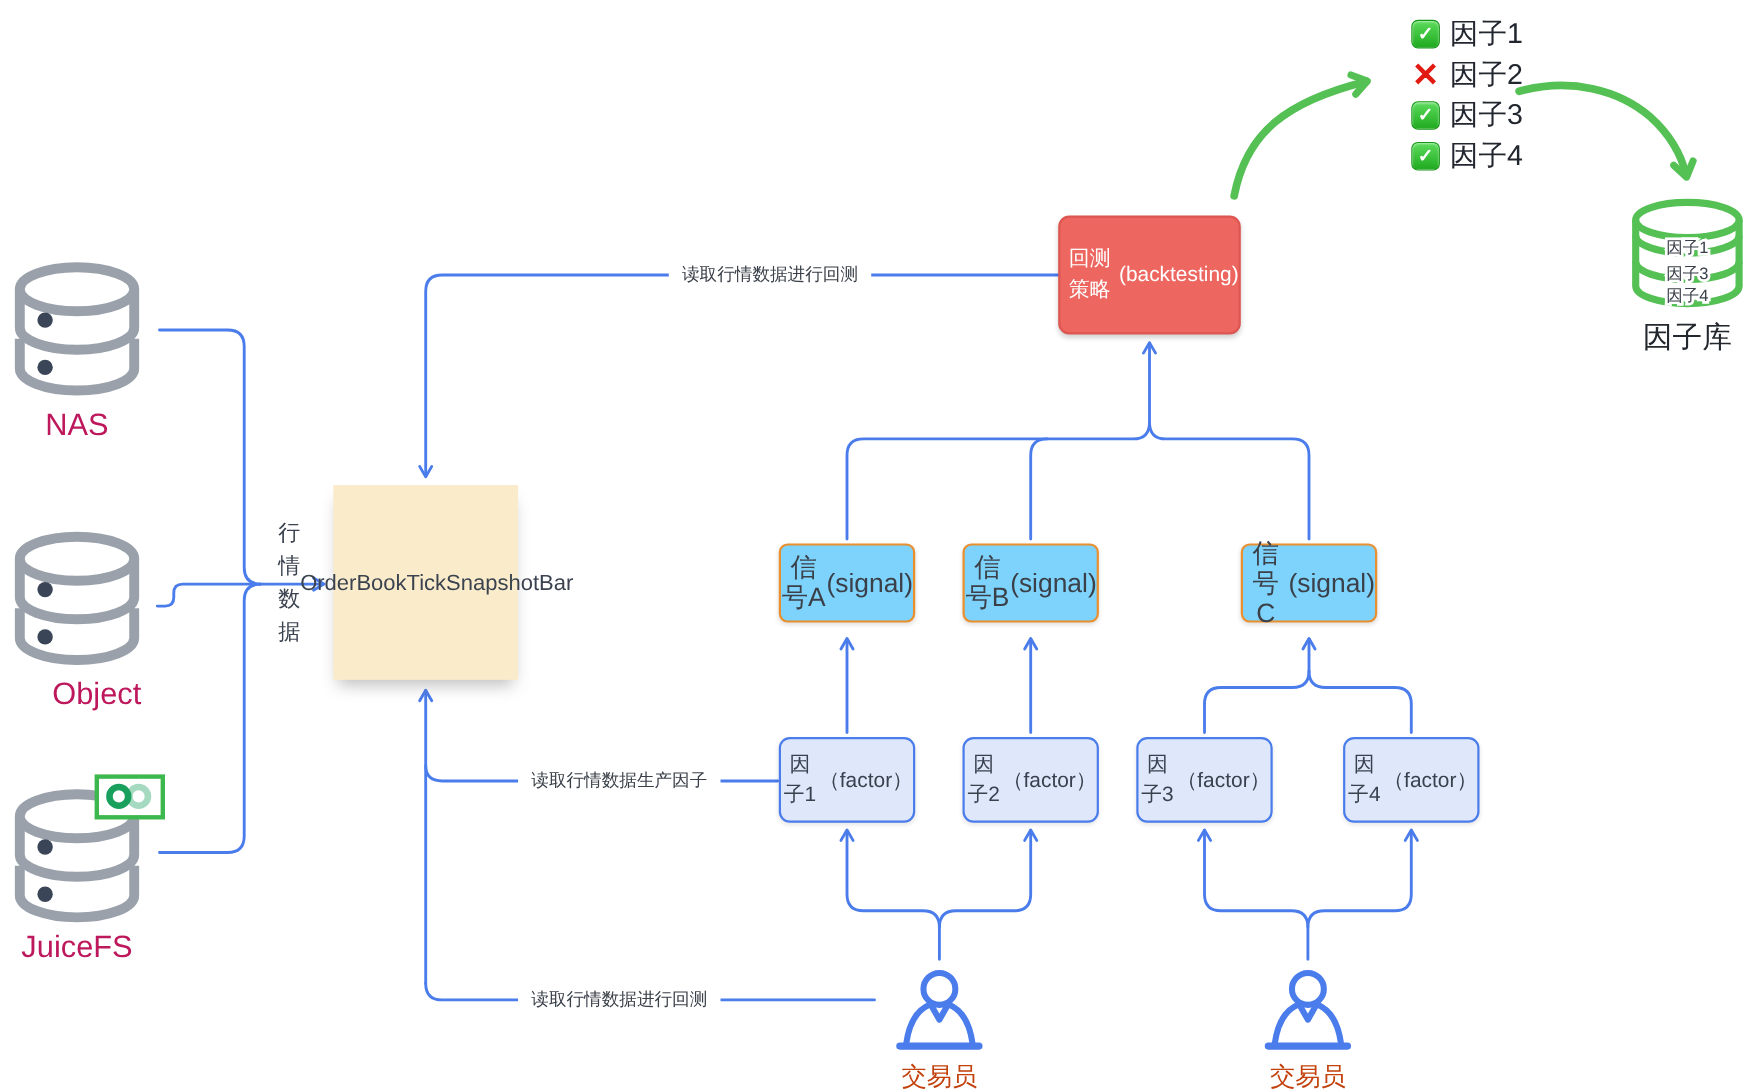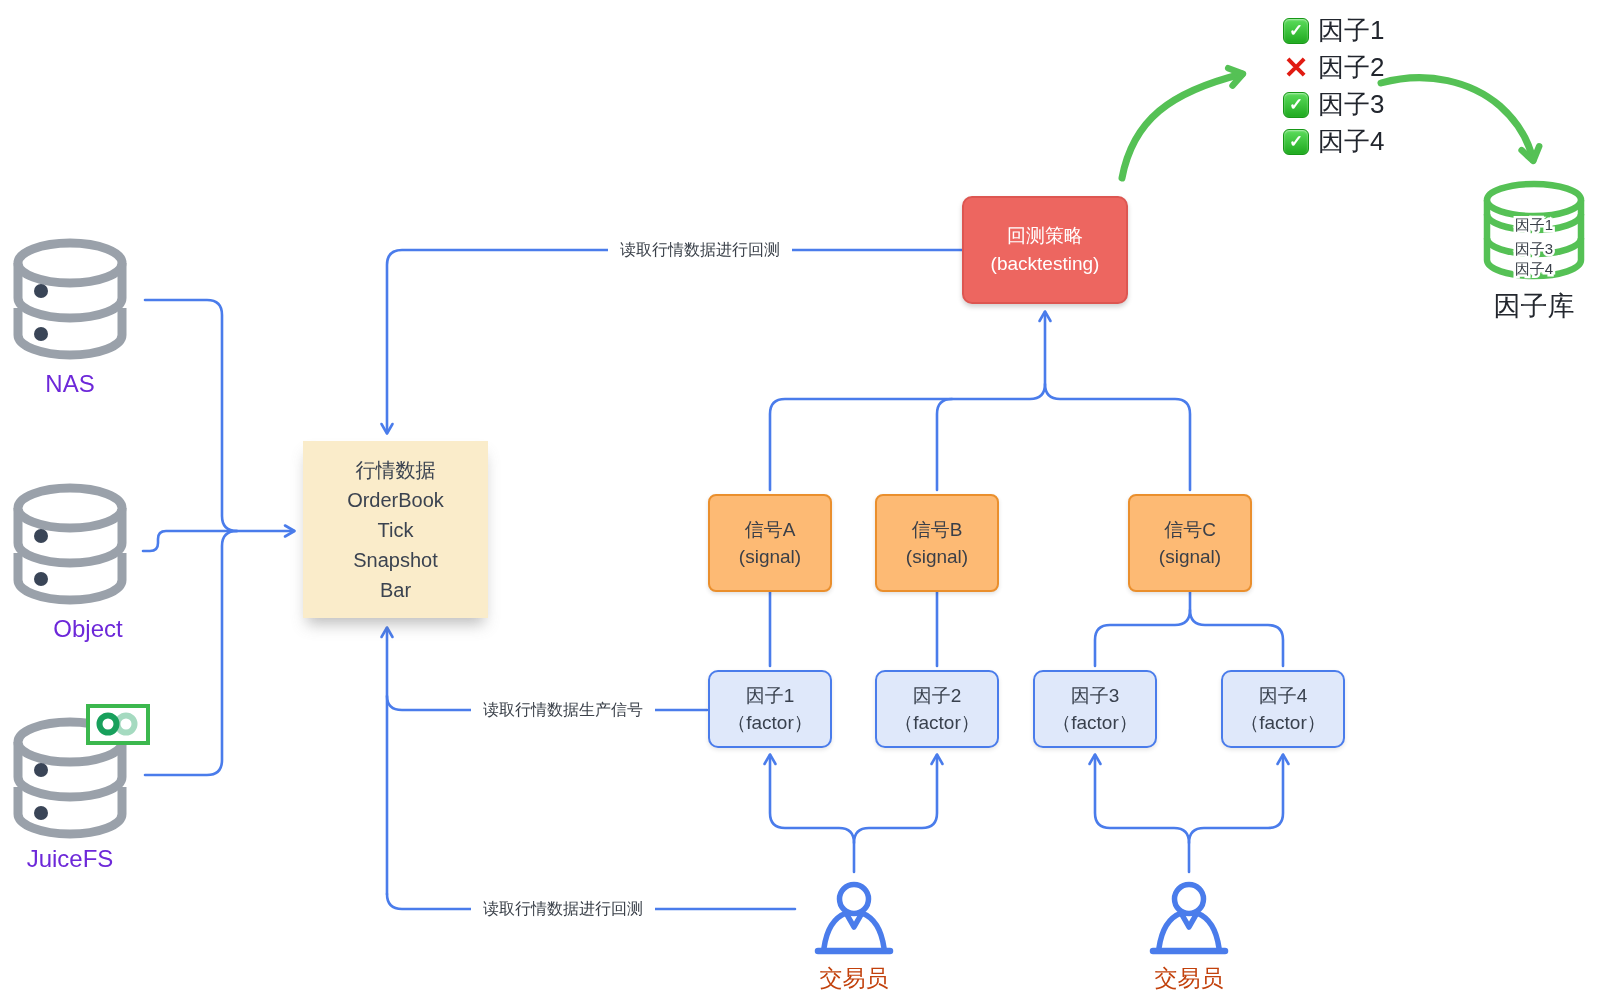--- a/index.html
+++ b/index.html
@@ -1,37 +1,37 @@
 <!DOCTYPE html>
 <html><head>
 <meta charset="utf-8">
 <style>
   *{margin:0;padding:0;box-sizing:border-box}
   body{background:#fff}
   .canvas{position:relative;width:1600px;height:993px;background:#fff;
           font-family:"Liberation Sans",sans-serif;overflow:hidden}
   .layer{position:absolute;left:0;top:0;z-index:1}
-  .node{position:absolute;z-index:2;display:flex;flex-direction:column;
+  .node{position:absolute;z-index:2;display:flex;
         align-items:center;justify-content:center;text-align:center}
-  .market{left:303px;top:441px;width:185px;height:177px;background:#FAECCA;
+  .market{left:303px;top:441px;width:168px;height:177px;background:#FAECCA;
           color:#3B4350;font-size:20px;line-height:30px;
           box-shadow:0 10px 14px -4px rgba(110,110,110,.45)}
   .backtest{left:962px;top:196px;width:166px;height:108px;background:#ED6660;
             border:2.5px solid #DD5651;border-radius:10px;color:#fff;
             font-size:19px;line-height:28px;box-shadow:0 3px 5px rgba(0,0,0,.18)}
-  .signal{top:494px;width:124px;height:98px;background:#fdba74;
+  .signal{top:494px;width:124px;height:72px;background:#7dd3fc;
           border:2px solid #EA8F2D;border-radius:8px;color:#3A3F48;
-          font-size:19px;line-height:27px;box-shadow:0 2px 4px rgba(0,0,0,.12)}
+          font-size:24px;line-height:27px;box-shadow:0 2px 4px rgba(0,0,0,.12)}
   .signal.a{left:708px}.signal.b{left:875px}.signal.c{left:1128px}
   .factor{top:670px;width:124px;height:78px;background:#DFE8FA;
           border:2px solid #4A7CEB;border-radius:10px;color:#39414E;
           font-size:19px;line-height:27px;box-shadow:0 2px 4px rgba(0,0,0,.10)}
   .factor.f1{left:708px}.factor.f2{left:875px}.factor.f3{left:1033px}.factor.f4{left:1221px}
   .storage-label{position:absolute;z-index:2;transform:translateX(-50%);
-                 color:#6d28d9;font-size:24px;white-space:nowrap}
+                 color:#be185d;font-size:28px;white-space:nowrap}
   .trader-label{position:absolute;z-index:2;transform:translateX(-50%);
                 color:#c2410c;font-size:23px;white-space:nowrap}
   .edge-label{position:absolute;z-index:2;transform:translate(-50%,-50%);
               background:#fff;padding:2px 12px;color:#3A4049;font-size:16px;white-space:nowrap}
   .db-label{position:absolute;z-index:2;transform:translateX(-50%);
             color:#23272E;font-size:27px;white-space:nowrap}
   .checklist{position:absolute;left:1283px;top:12px;z-index:2}
   .chk-row{display:flex;align-items:center;height:37px;gap:9px}
   .chk{width:26px;height:26px;display:flex;align-items:center;justify-content:center;
        font-weight:bold;flex:0 0 auto}
@@ -184,21 +184,21 @@
   </div>
 
   <div class="storage-label" style="left:70px;top:370px">NAS</div>
   <div class="storage-label" style="left:88px;top:615px">Object</div>
   <div class="storage-label" style="left:70px;top:845px">JuiceFS</div>
 
   <div class="trader-label" style="left:854px;top:963px">交易员</div>
   <div class="trader-label" style="left:1189px;top:963px">交易员</div>
 
   <div class="edge-label" style="left:700px;top:250px">读取行情数据进行回测</div>
-  <div class="edge-label" style="left:563px;top:710px">读取行情数据生产信号</div>
+  <div class="edge-label" style="left:563px;top:710px">读取行情数据生产因子</div>
   <div class="edge-label" style="left:563px;top:909px">读取行情数据进行回测</div>
 
   <div class="checklist">
     <div class="chk-row">
       <span class="chk pass">✓</span>
       <span class="chk-label">因子1</span>
     </div>
     <div class="chk-row">
       <span class="chk fail">✕</span>
       <span class="chk-label">因子2</span>

